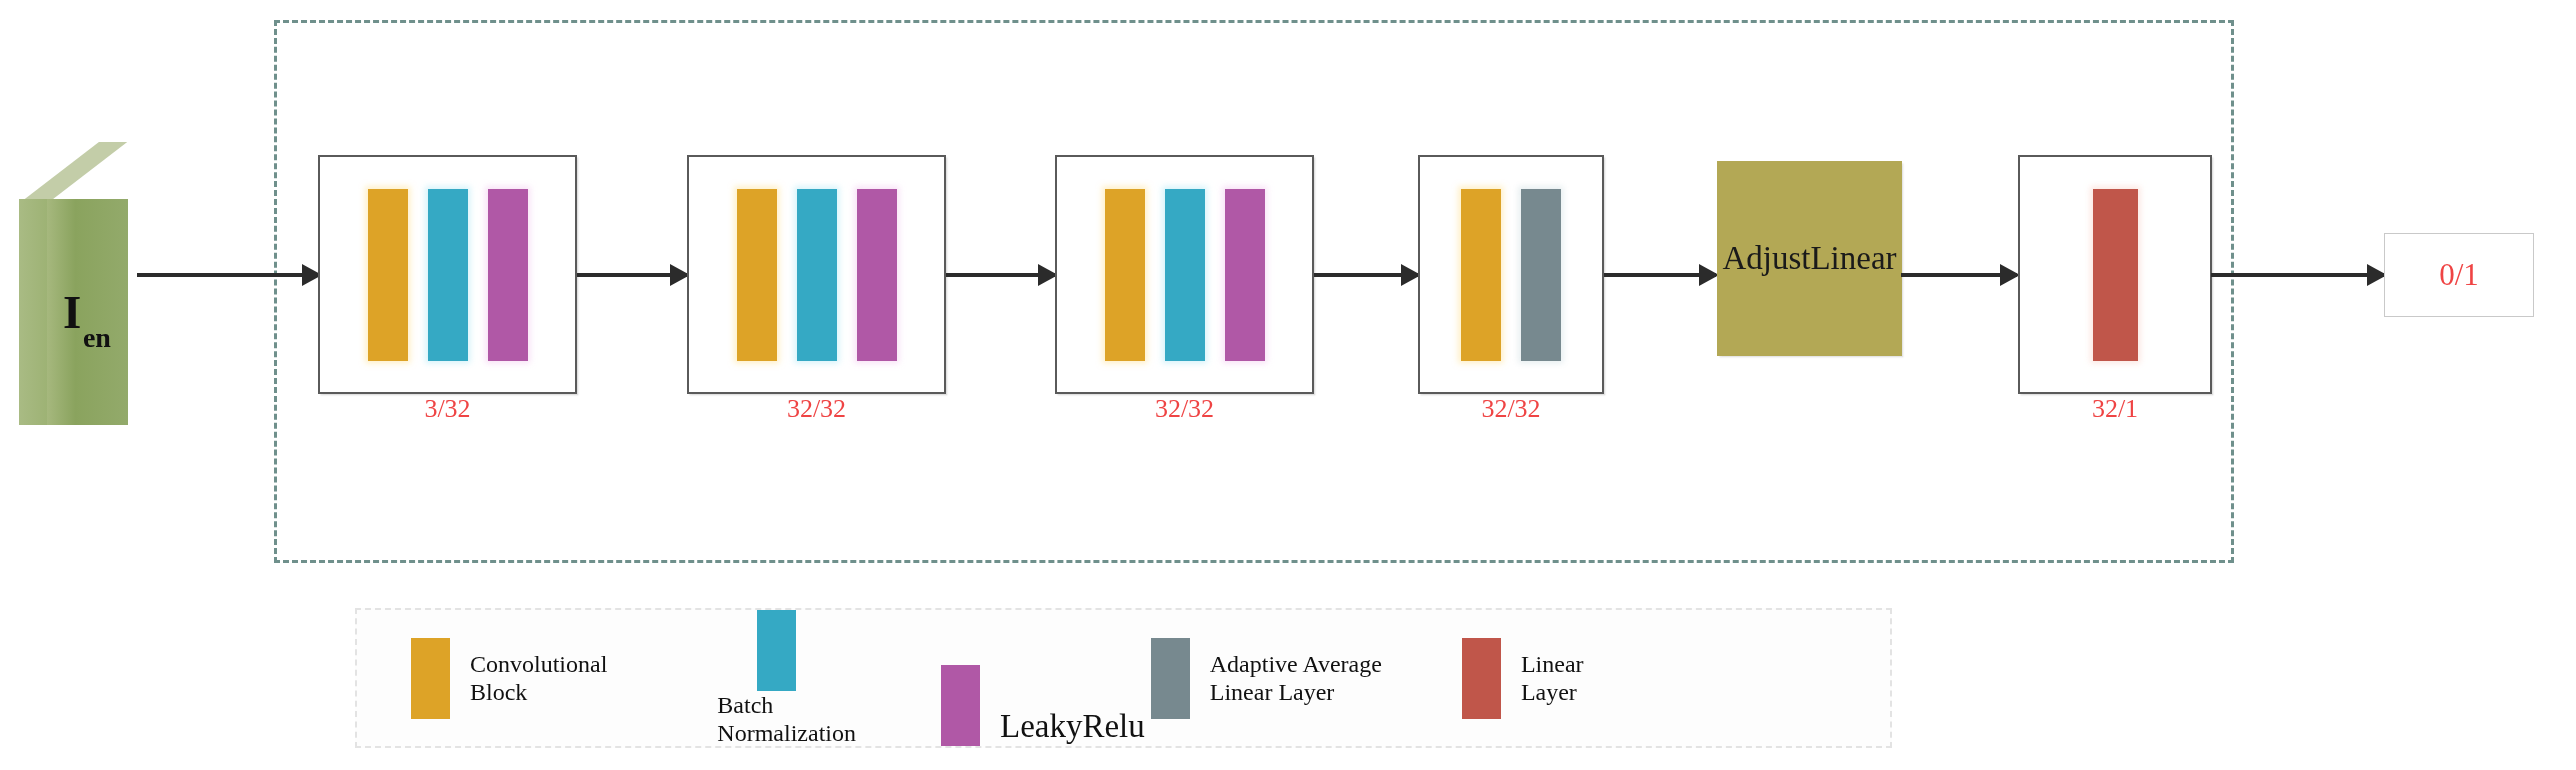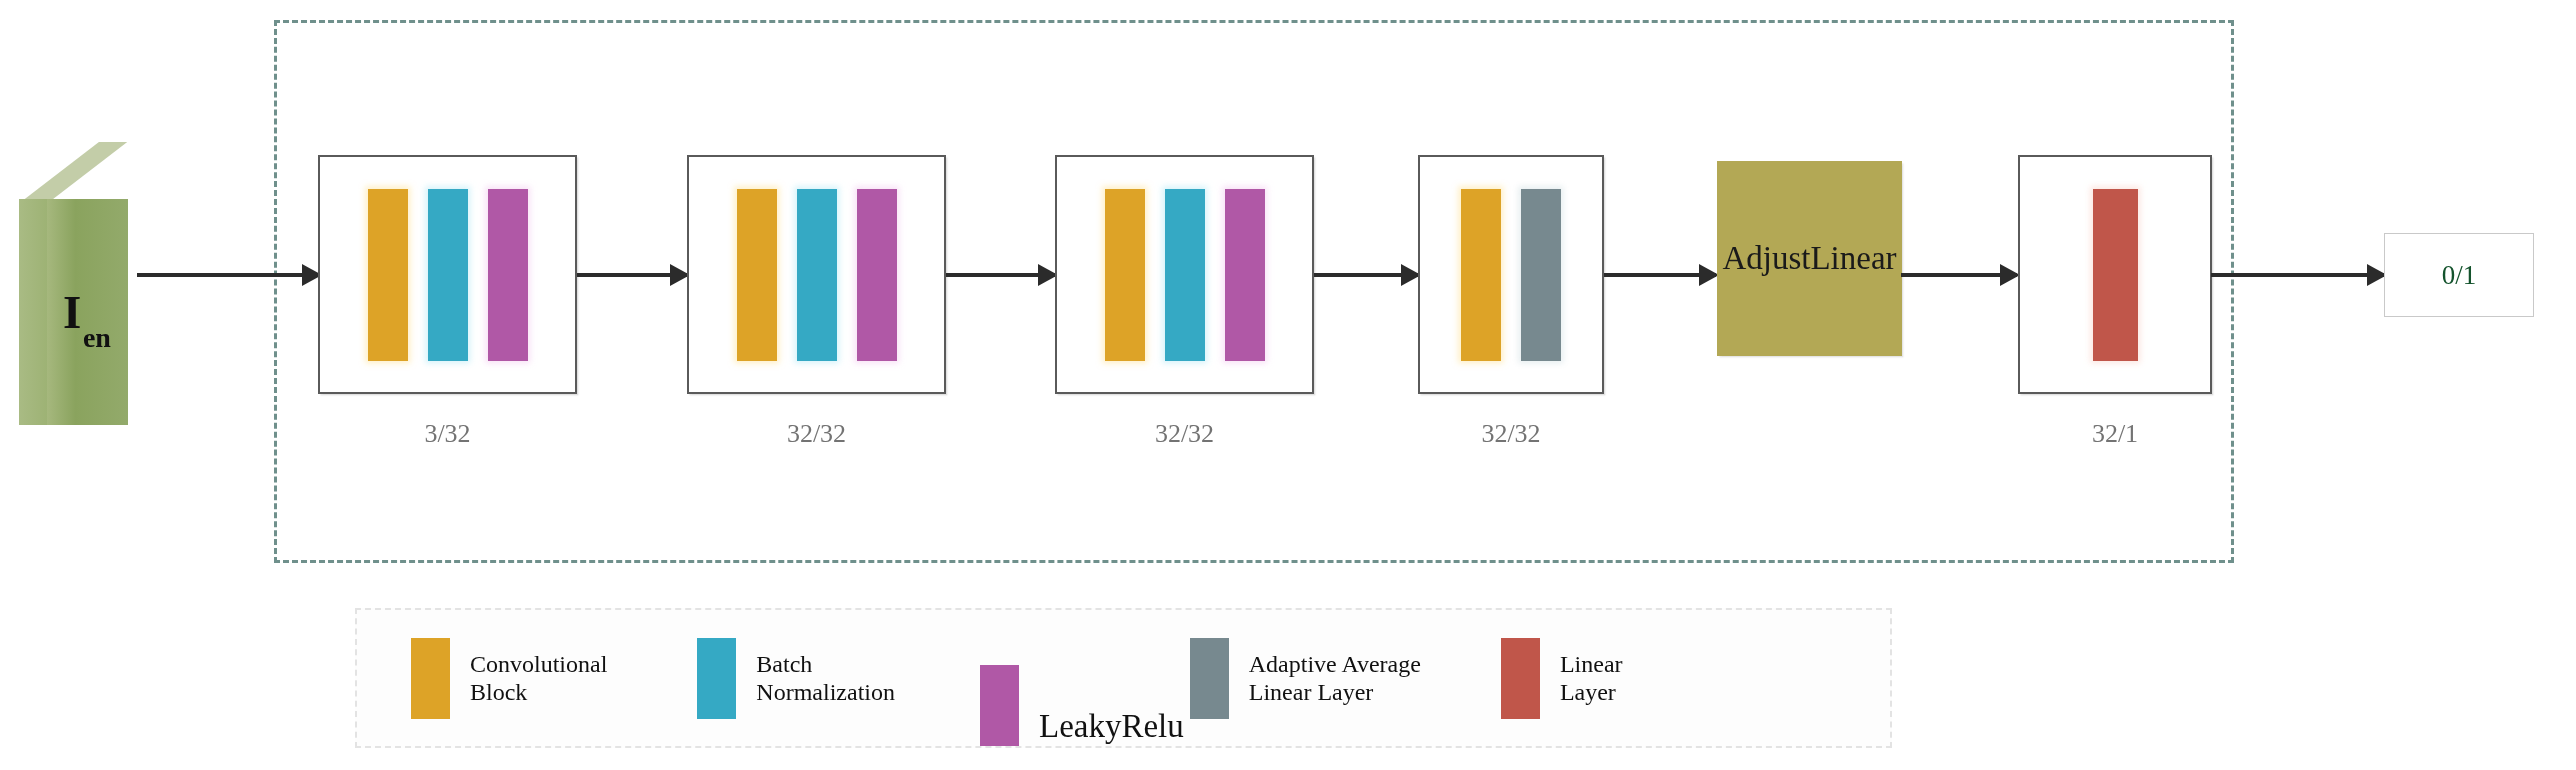--- a/index.html
+++ b/index.html
@@ -32,35 +32,35 @@
       border:2.3px solid #5a5a5a;box-sizing:border-box;
       display:flex;align-items:center;justify-content:center;gap:20px;
       box-shadow:1.6px 1.6px 1.6px rgba(0,0,0,0.12);}
   .bar{width:40px;height:172px;}
   .bar.orange{background:#ddA327;box-shadow:0 0 6.2px 3.1px rgba(255,225,150,.55);}
   .bar.blue{background:#35a9c4;box-shadow:0 0 6.2px 3.1px rgba(185,235,247,.6);}
   .bar.magenta{background:#b058a6;box-shadow:0 0 6.2px 3.1px rgba(244,205,240,.6);}
   .bar.gray{background:#77898f;box-shadow:0 0 6.2px 3.1px rgba(214,226,230,.6);}
   .bar.red{background:#c0564a;width:45px;box-shadow:0 0 6.2px 3.1px rgba(250,215,205,.6);}
 
-  .clabel{position:absolute;top:419px;font-size:26px;color:#737373;text-align:center;
+  .clabel{position:absolute;top:394px;font-size:26px;color:#ef4444;text-align:center;
       font-family:"Liberation Serif",serif;}
 
   
   .adjust{position:absolute;left:1717px;top:161px;width:185px;height:195px;
       background:#b3a855;display:flex;flex-direction:row;
       align-items:center;justify-content:center;line-height:1.12;
       font-size:33px;color:#1a1a1a;font-family:Liberation Serif, serif;
       box-shadow:1.6px 1.6px 1.6px rgba(0,0,0,0.1);}
 
   
   .outbox{position:absolute;left:2384px;top:233px;width:150px;height:84px;
       background:#fff;border:1.6px solid #c9c9c9;box-sizing:border-box;
       display:flex;align-items:center;justify-content:center;
-      font-size:27px;color:#14532d;font-family:"Liberation Serif",serif;}
+      font-size:31px;color:#ef4444;font-family:"Liberation Serif",serif;}
 
   
   .arrow{position:absolute;height:3.9px;background:#2b2b2b;top:273px;}
   .arrow::after{content:"";position:absolute;right:-3.1px;top:-9.3px;
       border-left:20px solid #2b2b2b;border-top:11px solid transparent;
       border-bottom:11px solid transparent;}
 
   
   .legend{position:absolute;left:355px;top:608px;width:1537px;height:140px;
       border:2.3px dashed #e3e3e3;background:#fdfdfd;box-sizing:border-box;
@@ -146,21 +146,21 @@
   <div class="legend">
 
     <div class="litem" style="margin-left:48px;">
       <div class="lswatch" style="background:#ddA327;"></div>
       <div class="ltext">
         <div>Convolutional</div>
         <div>Block</div>
       </div>
     </div>
 
-    <div class="litem" style="margin-left:84px;">
+    <div class="litem" style="margin-left:84px;flex-direction:column;">
       <div class="lswatch" style="background:#35a9c4;"></div>
       <div class="ltext">
         <div>Batch</div>
         <div>Normalization</div>
       </div>
     </div>
 
     <div class="litem" style="margin-left:79px;align-items:flex-end;">
       <div class="lswatch" style="background:#b058a6;"></div>
       <div class="ltext big">

